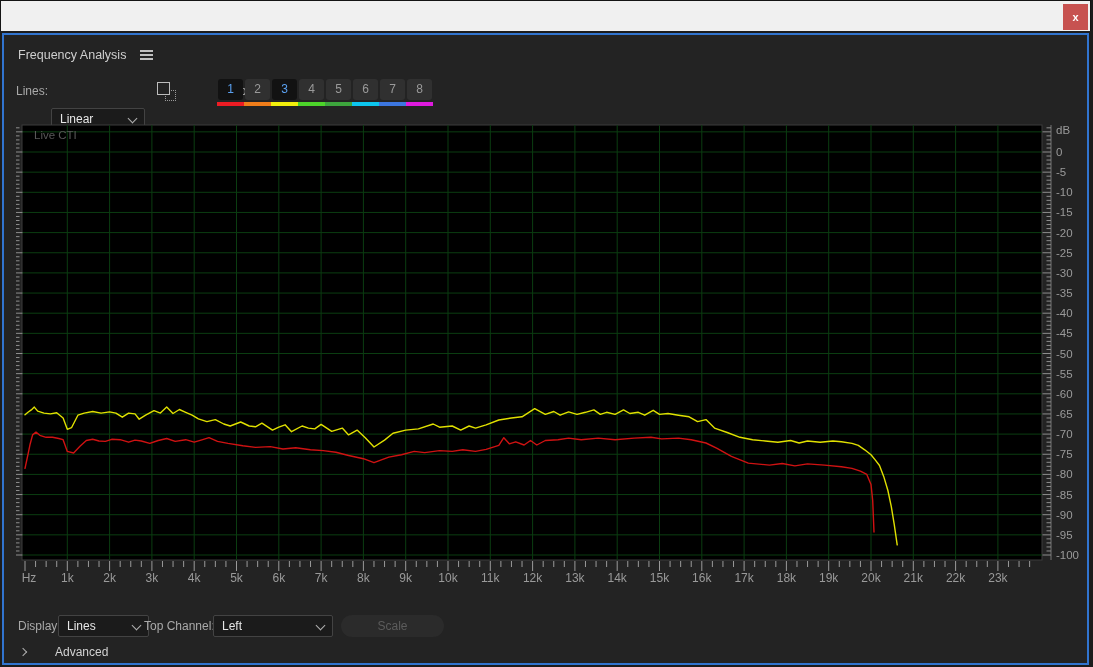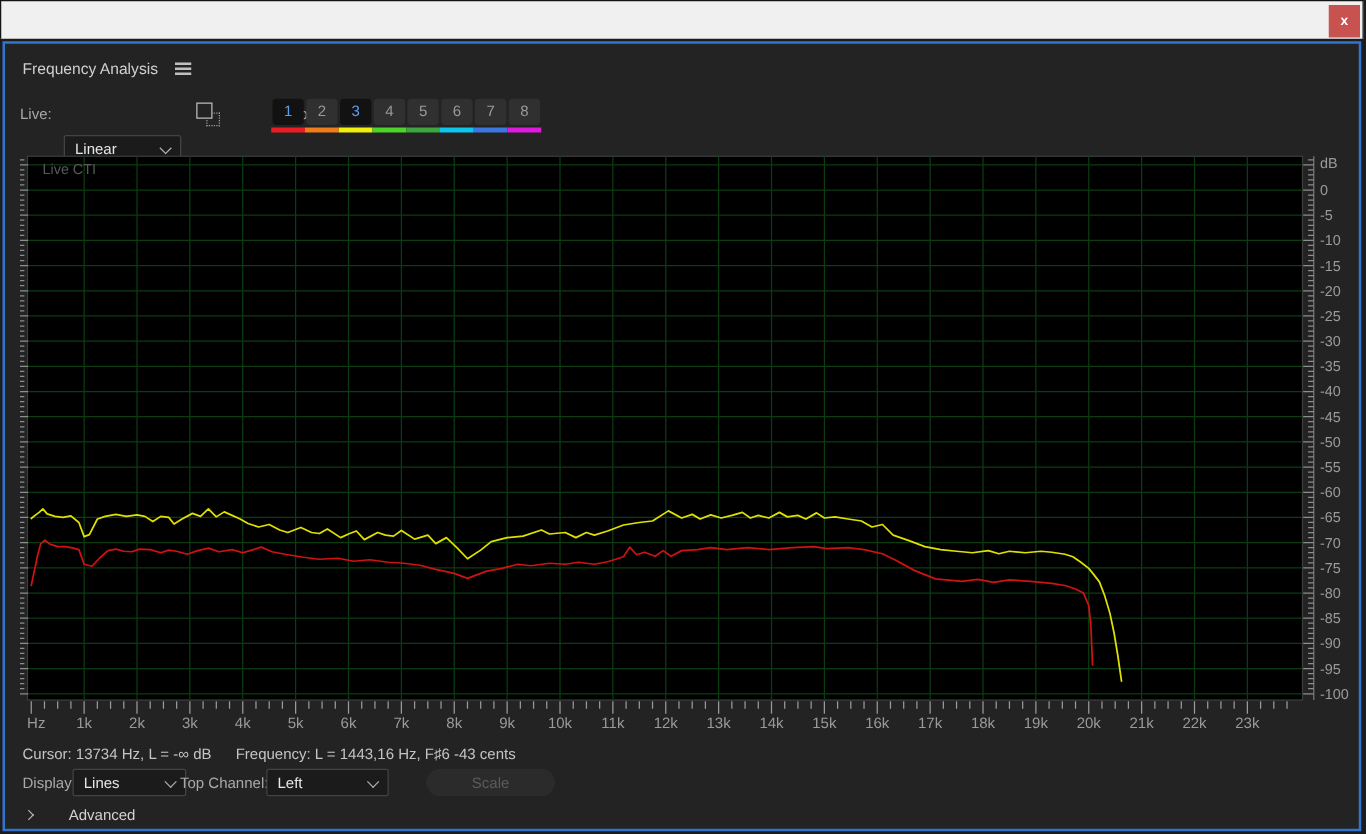--- a/index.html
+++ b/index.html
@@ -63,21 +63,21 @@
 
     <div class="panel-header">
       <span class="panel-title">Frequency Analysis</span>
       <span class="menu-icon">
           <i></i>
           <i></i>
           <i></i>
         </span>
     </div>
 
-    <span class="toolbar-label" style="left:12px;top:49px;">Live:</span>
+    <span class="toolbar-label" style="left:12px;top:49px;">Lines:</span>
     <div class="dropdown" style="left:47px;top:45px;width:94px;margin-top:28px;">
       <span>Linear</span>
       <span class="dd-chev"></span>
     </div>
     <div class="snap">
       <span class="sq-dot"></span>
       <span class="sq-solid"></span>
     </div>
     <span class="toolbar-label" style="left:188px;top:49px;margin-left:39px;">Hold:</span>
     <div class="hold-group" id="hold-group">
@@ -529,32 +529,28 @@
             <text x="899.3" y="465">21k</text>
             <text x="941.5999999999999" y="465">22k</text>
             <text x="983.9" y="465">23k</text>
           </g>
           <text x="20" y="22" fill="#585858" font-size="11.5">Live CTI</text>
           <polyline points="11.0,297.8 14.0,295.3 17.3,292.9 20.3,290.1 23.7,294.1 30.0,296.1 36.4,296.9 42.7,295.7 49.1,301.0 53.3,312.3 57.5,310.7 63.9,298.2 70.2,296.1 78.7,294.5 87.1,296.1 95.6,294.9 101.9,296.1 108.3,300.2 114.6,296.1 121.0,296.9 125.2,302.2 131.6,298.2 140.0,293.7 146.4,296.1 152.7,290.1 159.0,296.5 165.4,292.5 171.7,295.3 178.1,298.2 184.4,301.8 192.9,304.6 201.3,302.6 209.8,307.0 216.2,309.0 226.7,305.0 235.2,309.0 241.5,309.8 247.9,306.2 258.5,313.1 264.8,310.2 271.1,307.8 277.5,314.7 288.1,309.0 294.4,311.1 300.8,311.9 307.1,307.4 317.7,314.3 328.3,311.1 334.6,317.9 343.1,313.1 351.5,321.1 360.0,330.0 370.5,323.1 379.0,316.3 391.7,313.1 404.4,311.9 419.2,307.0 425.5,310.2 438.2,309.0 446.7,313.1 455.1,309.0 461.5,311.1 472.1,307.8 484.8,303.0 497.4,301.0 508.0,299.8 520.7,291.7 531.3,297.4 539.8,294.5 546.1,298.2 554.6,294.9 563.0,297.4 571.5,295.3 579.9,292.9 586.3,297.4 592.6,295.3 601.1,297.4 609.5,292.9 615.9,296.5 624.3,295.3 630.7,298.2 639.2,293.3 645.5,297.4 654.0,296.5 664.5,298.2 675.1,299.8 683.6,304.6 692.0,302.6 700.5,311.1 713.2,315.5 725.9,320.3 738.6,322.7 751.3,324.0 763.9,325.2 776.6,323.5 785.1,326.0 793.5,324.0 806.2,325.2 818.9,324.0 827.4,324.8 838.0,326.4 844.3,328.4 850.7,332.8 857.0,337.7 861.2,342.9 865.5,348.5 869.7,359.4 873.9,373.5 877.3,389.6 880.3,407.8 883.2,427.9" fill="none" stroke="#e0e000" stroke-width="1.4" stroke-linejoin="round" stroke-linecap="round"></polyline>
           <polyline points="11.0,351.4 14.0,337.3 16.1,327.2 18.6,317.9 22.0,315.1 25.8,318.3 32.1,320.3 38.5,320.3 44.8,321.5 49.1,322.7 53.3,334.4 59.6,336.0 66.0,329.2 72.3,323.5 78.7,322.3 85.0,324.0 91.4,324.4 97.7,322.3 106.2,322.7 114.6,325.2 121.0,323.1 127.3,324.0 135.8,326.4 144.2,323.5 152.7,321.5 161.2,324.4 171.7,322.7 180.2,325.2 188.7,322.7 195.0,320.7 203.5,324.4 214.0,326.4 228.8,328.8 241.5,330.4 256.3,329.6 269.0,332.0 281.7,330.8 296.5,332.8 309.2,333.6 321.9,335.2 334.6,338.5 349.4,341.7 360.0,345.7 374.8,340.1 387.5,337.7 400.2,334.4 410.7,335.6 425.5,333.6 438.2,334.4 448.8,332.8 461.5,334.4 472.1,332.4 484.8,328.4 489.8,320.7 495.3,326.8 501.7,324.8 510.1,328.0 516.5,323.5 522.8,328.0 531.3,323.5 544.0,322.7 554.6,321.1 567.2,322.7 584.2,321.1 601.1,322.7 620.1,321.1 637.0,320.3 647.6,321.9 664.5,321.1 677.2,322.7 692.0,326.0 702.6,331.2 717.4,339.3 734.3,346.1 755.5,348.1 768.2,346.5 780.9,348.9 793.5,346.9 810.5,348.1 827.4,349.7 838.0,351.4 846.4,354.2 852.8,357.4 857.0,367.5 858.7,383.6 860.0,415.0" fill="none" stroke="#cf1212" stroke-width="1.4" stroke-linejoin="round" stroke-linecap="round"></polyline>
         </svg>
     </div>
 
-    <div class="status">
-      <span>Cursor: 13734 Hz, L = -∞ dB</span>
-      <span>Frequency: L = 1443,16 Hz, F♯6 -43 cents</span>
-    </div>
 
     <span class="toolbar-label" style="left:14px;top:584px;">Display:</span>
     <div class="dropdown" style="left:54px;top:580px;width:91px;">
       <span>Lines</span>
       <span class="dd-chev"></span>
     </div>
     <span class="toolbar-label" style="left:140px;top:584px;">Top Channel:</span>
-    <div class="dropdown" style="left:209px;top:580px;width:98px;">
+    <div class="dropdown" style="left:209px;top:580px;width:120px;">
       <span>Left</span>
       <span class="dd-chev"></span>
     </div>
     <div class="scan-btn">Scale</div>
 
     <div class="advanced-row">
       <span class="chev-right"></span>
       <span class="advanced-label">Advanced</span>
     </div>
 

